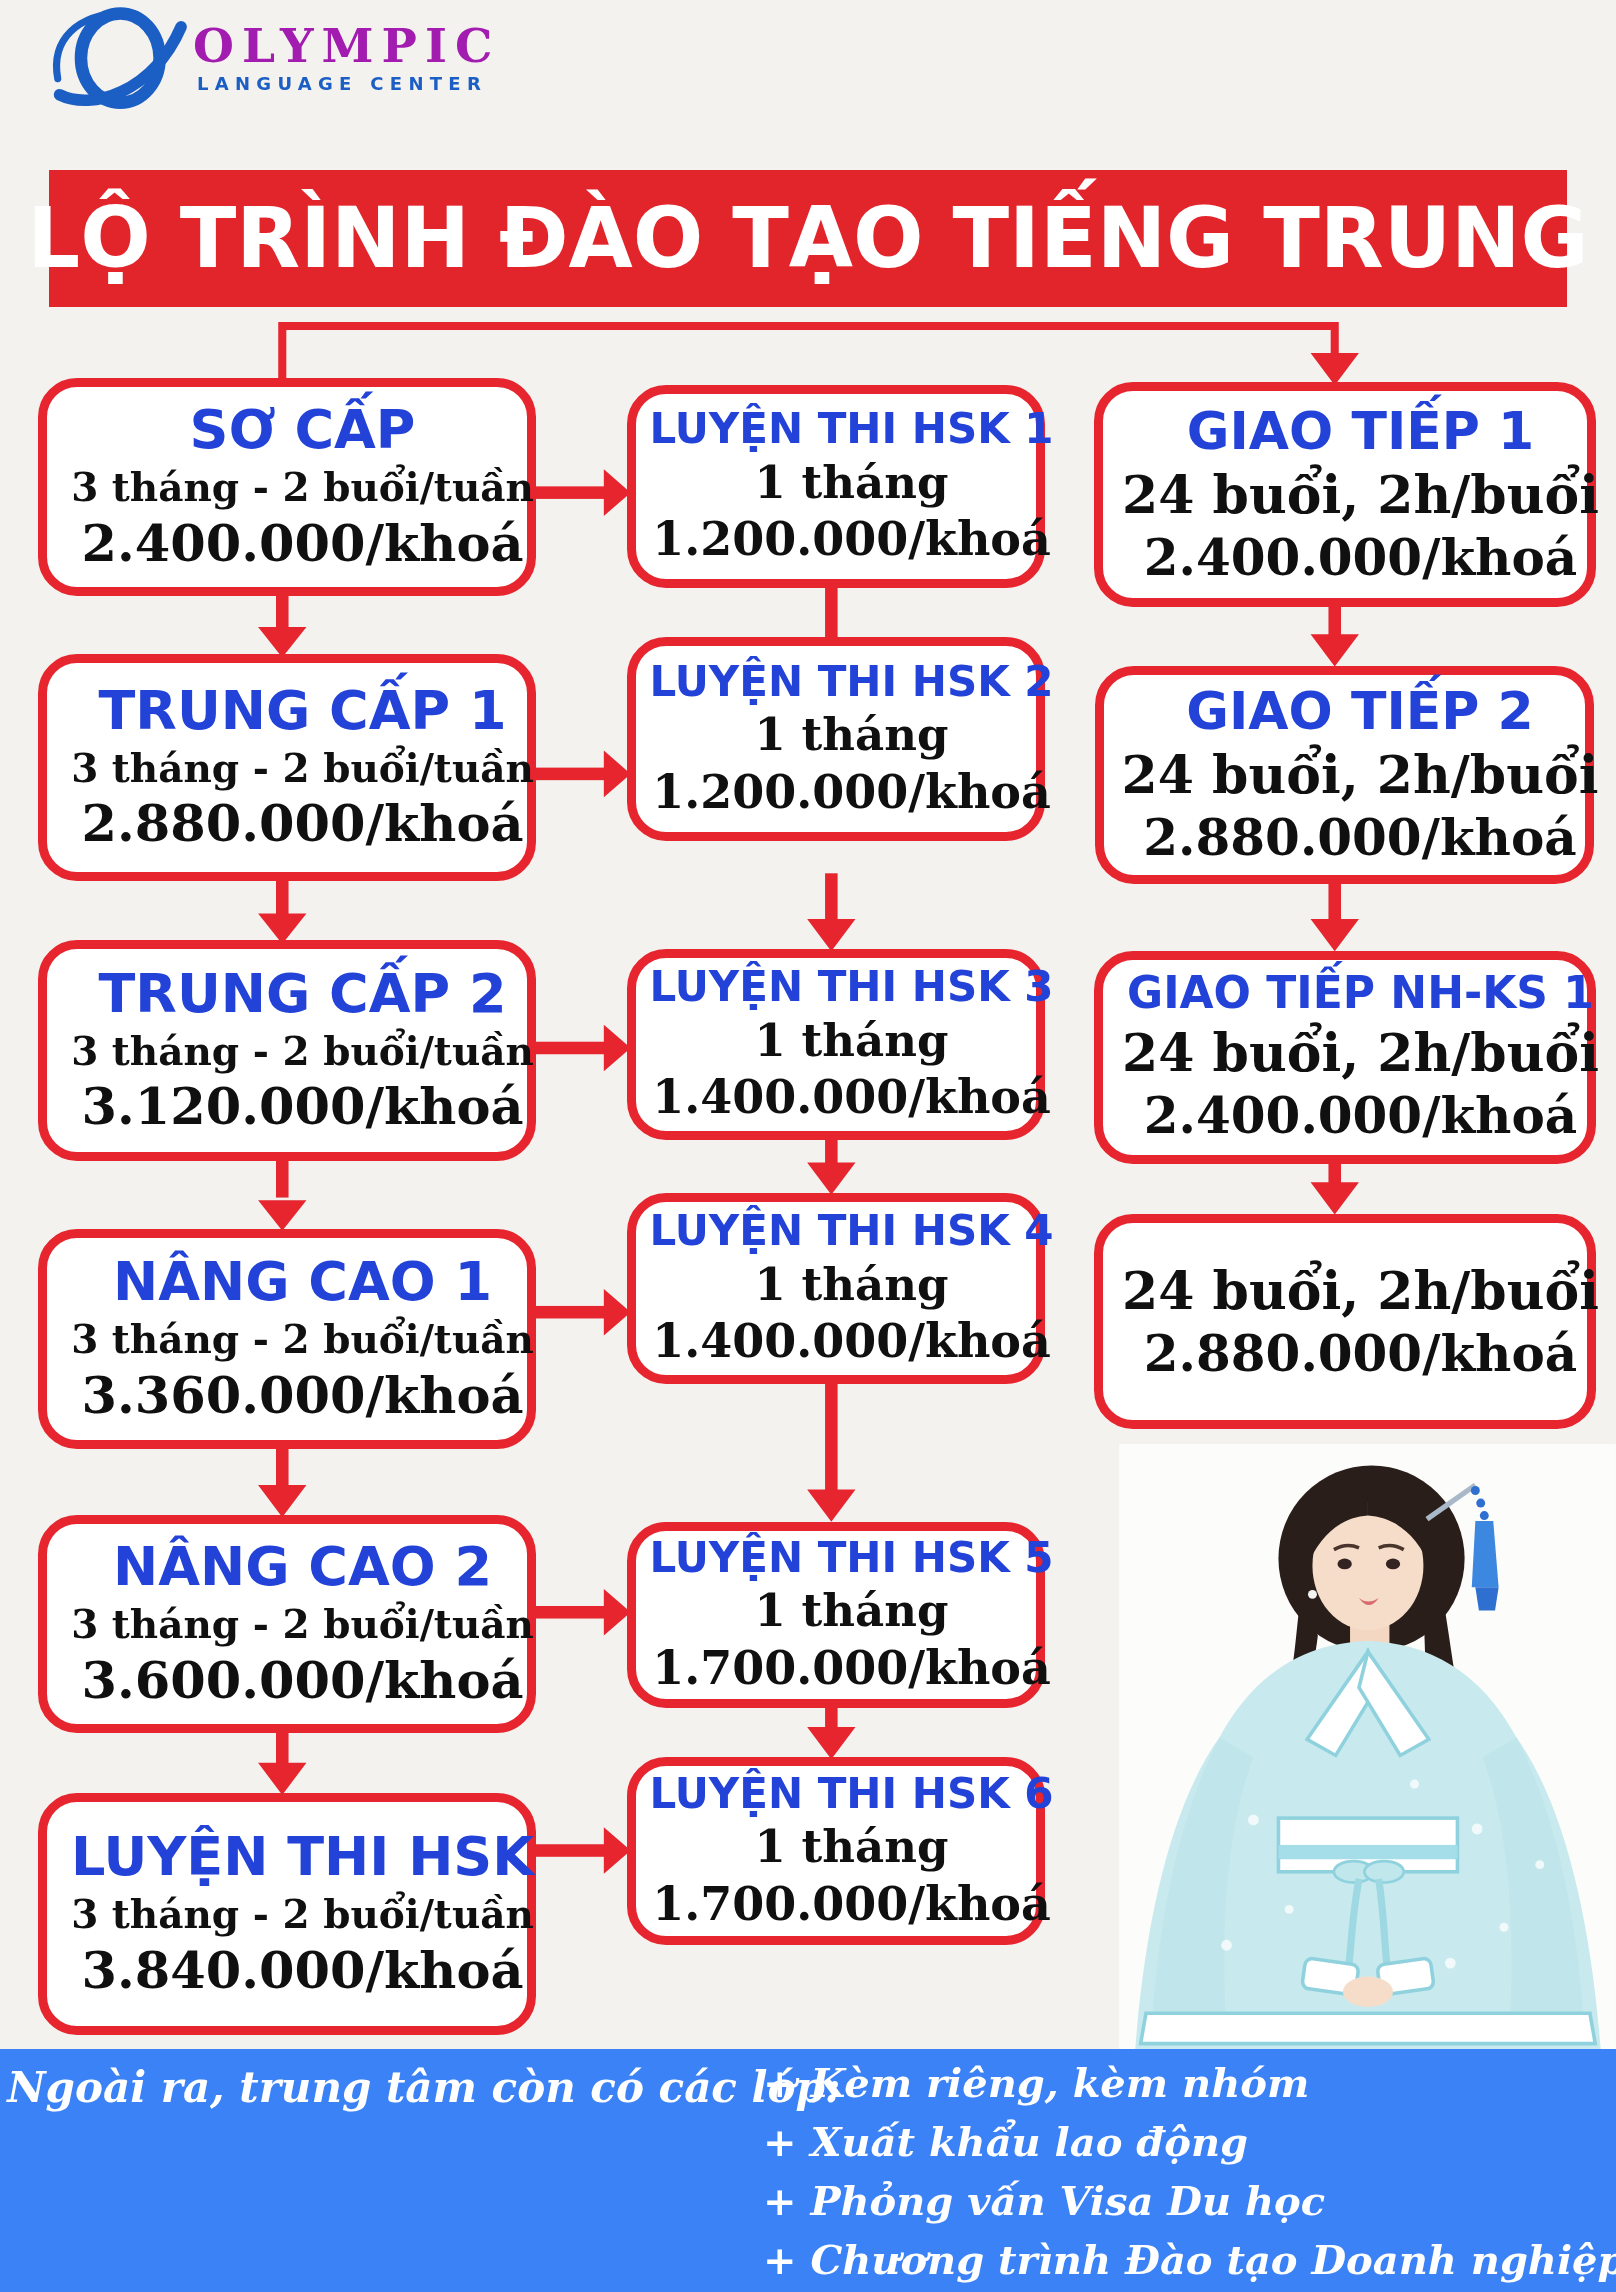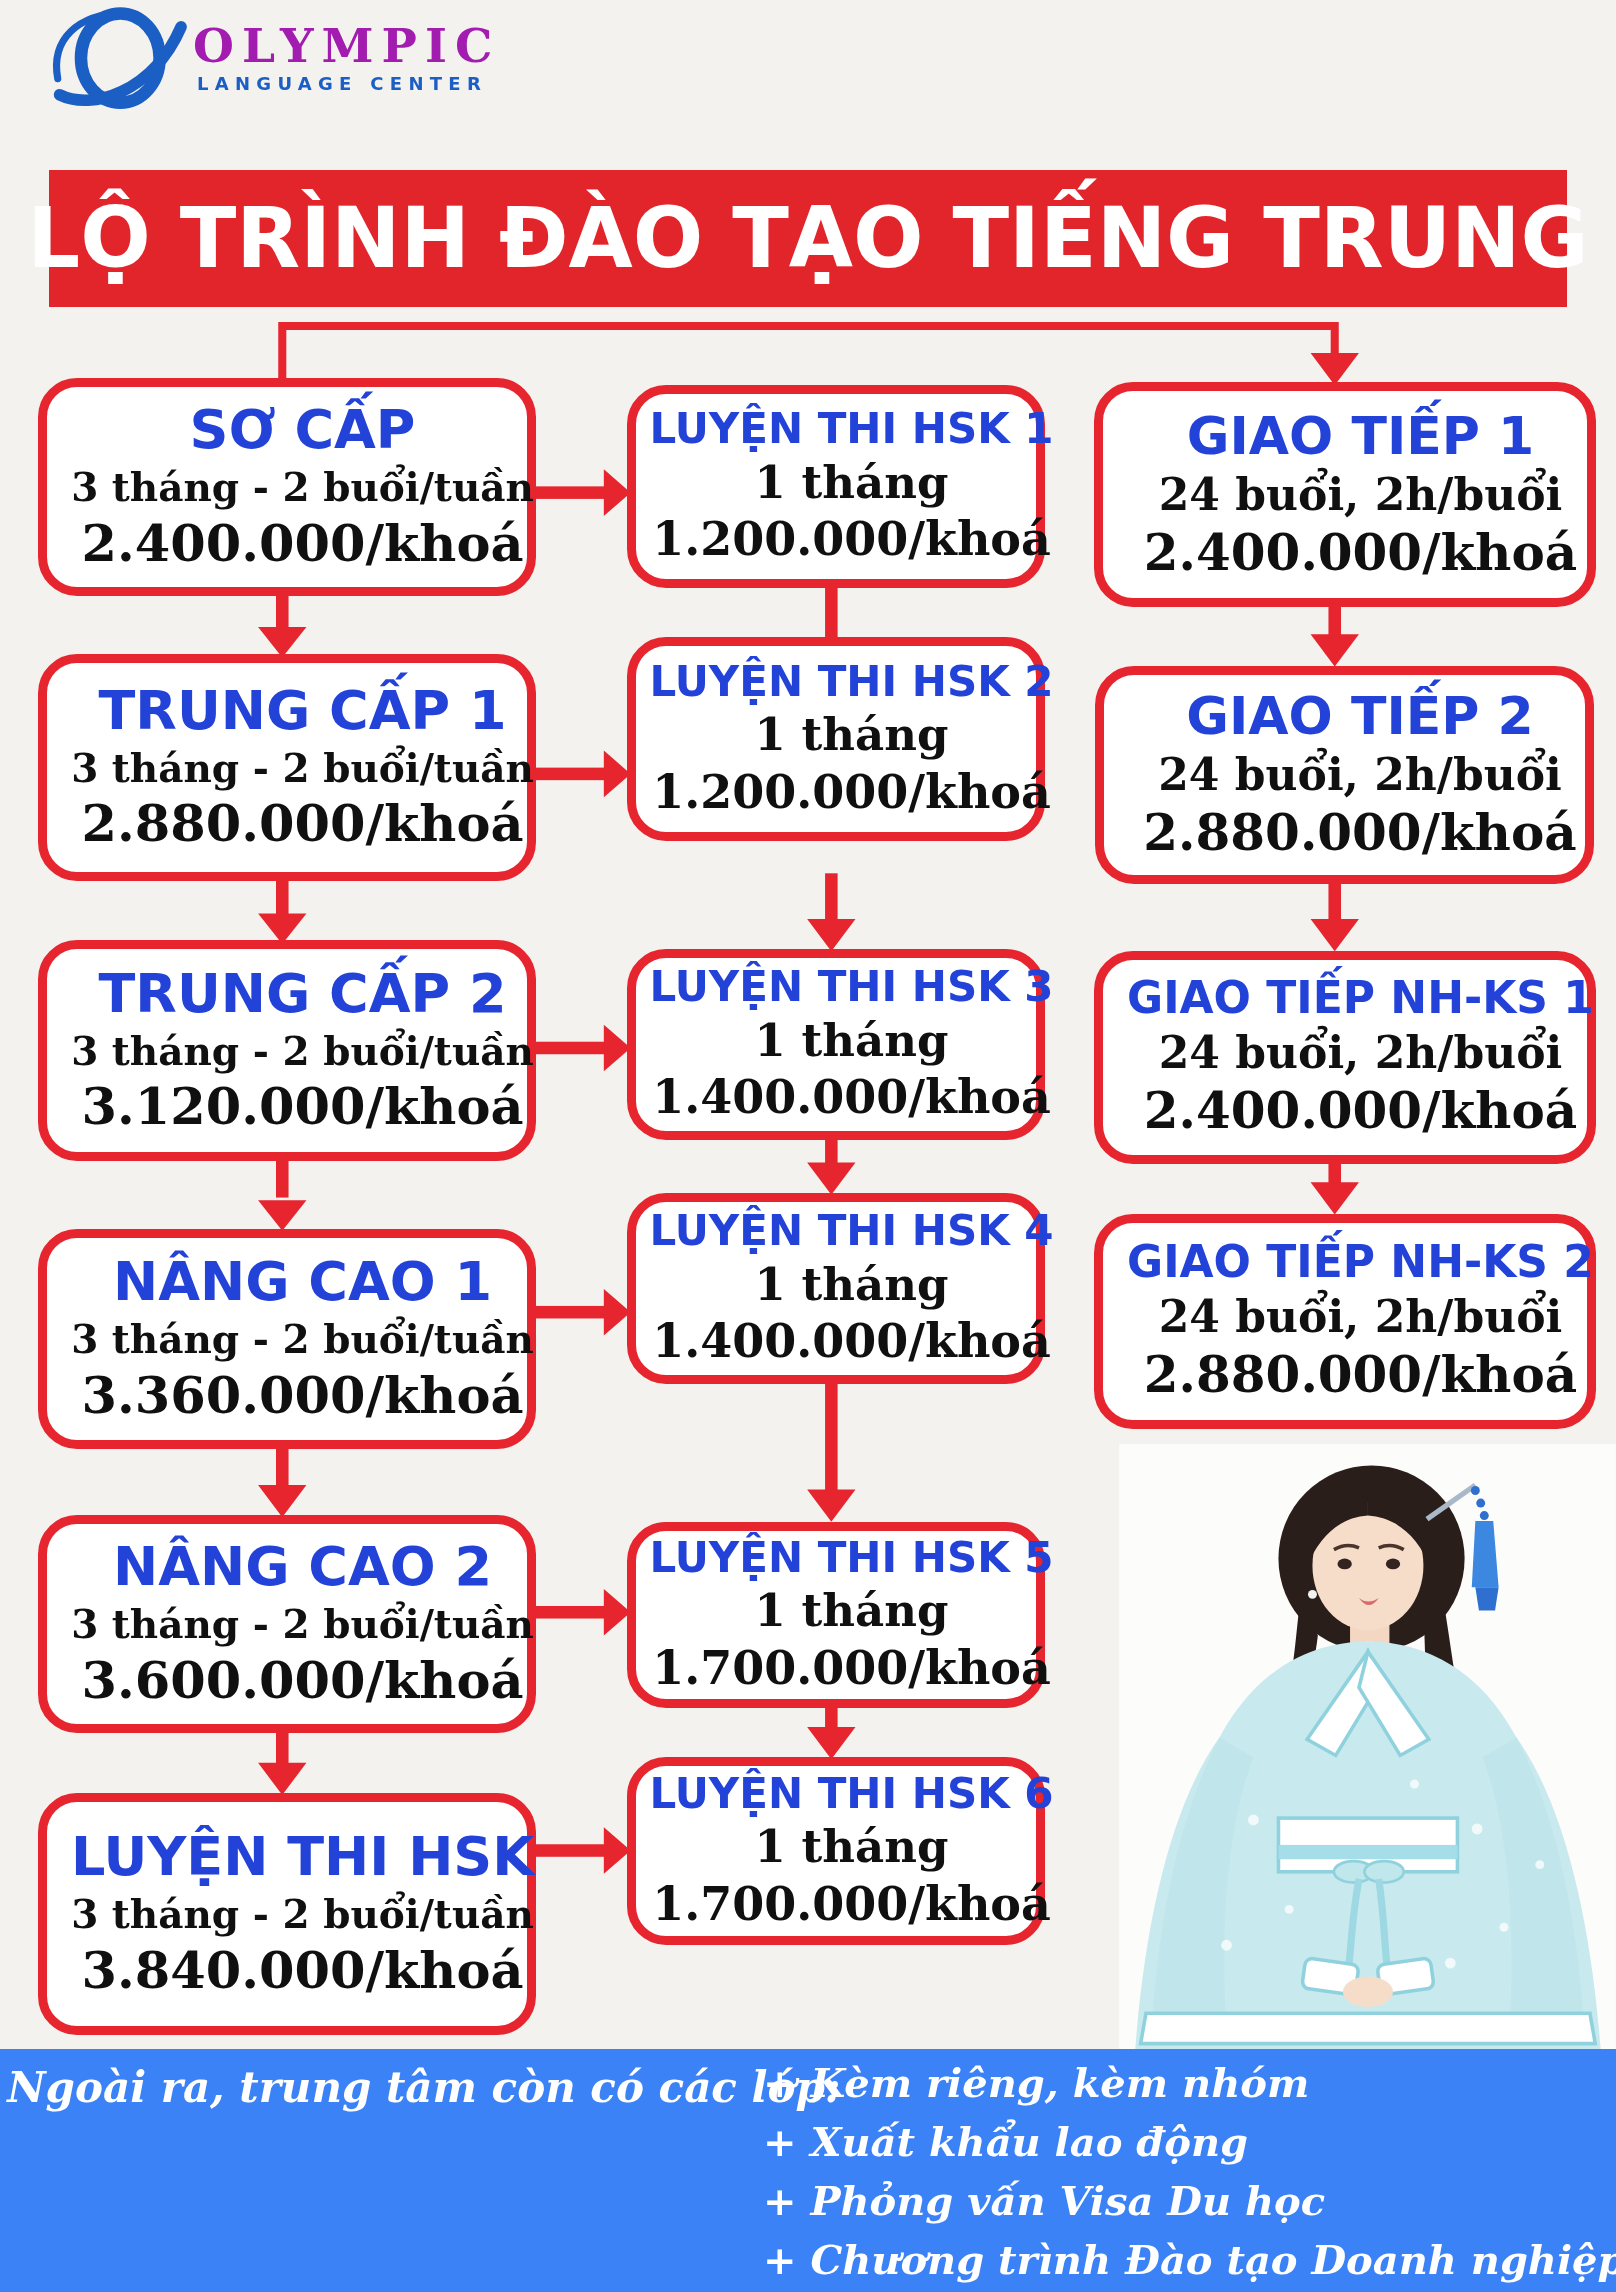--- a/index.html
+++ b/index.html
@@ -46,21 +46,21 @@
   .bt{font-family:"DejaVu Sans",sans-serif;font-weight:bold;color:#2342d8;line-height:1.2;white-space:nowrap;}
   .bd,.bp{font-family:"DejaVu Serif",serif;font-weight:bold;color:#101010;line-height:1.25;white-space:nowrap;}
   .c1 .bt{font-size:54px;}
   .c1 .bd{font-size:39px;}
   .c1 .bp{font-size:51px;}
   .c2 .bt{font-size:42px;}
   .c2 .bd{font-size:45px;text-align:center;}
   .c2 .bp{font-size:46px;}
   .c3 .bt{font-size:52px;}
   .c3.small .bt{font-size:44px;}
-  .c3 .bd{font-size:44px;}
+  .c3 .bd{font-size:52px;}
   .c3 .bp{font-size:50px;}
   
   .photo{position:absolute;left:1119px;top:1444px;width:497px;height:605px;z-index:2;}
   
   .footer{
     position:absolute;left:0;top:2049px;width:1617px;height:244px;
     background:#3b82f6;z-index:3;color:#ffffff;
   }
   .footer-intro{
     position:absolute;left:7.2px;top:14.3px;
@@ -225,21 +225,20 @@
     <div class="bt">GIAO TIẾP 2</div>
     <div class="bd">24 buổi, 2h/buổi</div>
     <div class="bp">2.880.000/khoá</div>
   </div>
   <div class="box c3 small" style="left:1094px;top:951px;width:502px;height:213px">
     <div class="bt">GIAO TIẾP NH-KS 1</div>
     <div class="bd">24 buổi, 2h/buổi</div>
     <div class="bp">2.400.000/khoá</div>
   </div>
   <div class="box c3 small" style="left:1094px;top:1214px;width:502px;height:215px">
-    <div class="bt">GIAO TIẾP NH-KS 2</div>
     <div class="bd">24 buổi, 2h/buổi</div>
     <div class="bp">2.880.000/khoá</div>
   </div>
 
   <svg class="photo" viewBox="0 0 555 676">
     <rect x="0" y="0" width="555" height="676" fill="#fcfcfb"></rect>
 
     <ellipse cx="282" cy="128" rx="104" ry="104" fill="#2a1e1a"></ellipse>
     <path d="M358 150 C 378 260 380 340 420 420 C 382 428 352 410 344 300 L 340 180 Z" fill="#2a1e1a"></path>
     <path d="M206 150 C 196 210 198 248 186 276 C 202 282 216 268 222 214 Z" fill="#2a1e1a"></path>

